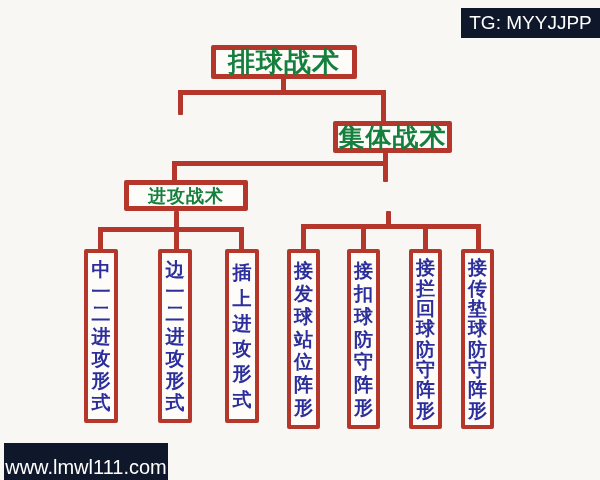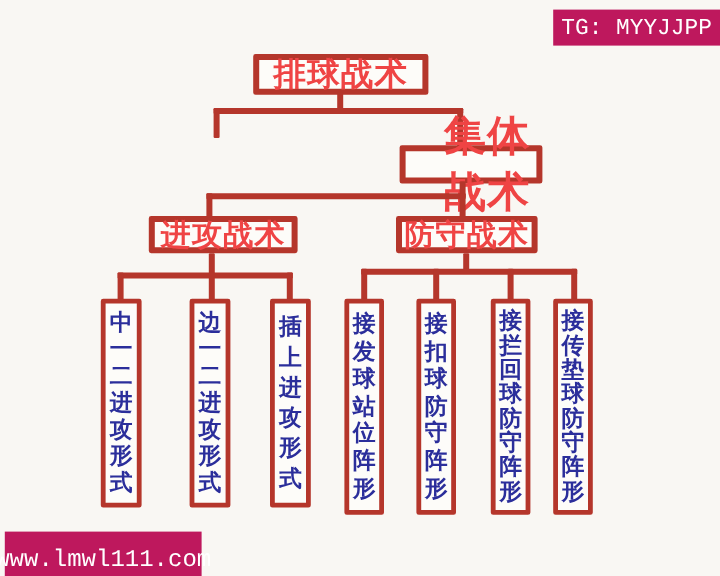--- a/index.html
+++ b/index.html
@@ -11,32 +11,32 @@
     background: #f9f7f3;
     overflow: hidden;
   }
   
   .node {
     position: absolute;
     box-sizing: border-box;
     border: 5px solid #b5362b;
     border-radius: 2px;
     background: #fdfcf9;
-    color: #ef4444;
+    color: #15803d;
     font-weight: 700;
     display: flex;
     align-items: center;
     justify-content: center;
     letter-spacing: 1px;
     font-family: "DejaVu Sans", "Liberation Sans", sans-serif;
   }
   .node.root    { left: 211px; top: 45px;  width: 146px; height: 34px; font-size: 27px; }
   .node.personal{ left: 125px; top: 113px; width: 121px; height: 35px; font-size: 26px; }
-  .node.collective{ left: 333px; top: 121px; width: 119px; height: 32px; font-size: 35px; padding-left: 32px; }
-  .node.attack  { left: 124px; top: 180px; width: 124px; height: 31px; font-size: 25px; }
+  .node.collective{ left: 333px; top: 121px; width: 119px; height: 32px; font-size: 26px; }
+  .node.attack  { left: 124px; top: 180px; width: 124px; height: 31px; font-size: 18px; }
   .node.defense { left: 330px; top: 180px; width: 118px; height: 31px; font-size: 25px; }
 
   
   .line {
     position: absolute;
     background: #b5362b;
     border-radius: 1px;
   }
 
   
@@ -63,26 +63,26 @@
   .col.a2 { left: 158px; top: 249px; width: 34px; height: 174px; }
   .col.a3 { left: 225px; top: 249px; width: 34px; height: 174px; }
   .col.d1 { left: 287px; top: 249px; width: 33px; height: 180px; }
   .col.d2 { left: 347px; top: 249px; width: 33px; height: 180px; }
   .col.d3 { left: 409px; top: 249px; width: 33px; height: 180px; }
   .col.d4 { left: 461px; top: 249px; width: 33px; height: 180px; }
 
   
   .wm {
     position: absolute;
-    background: #be185d;
+    background: #0f172a;
     color: #ffffff;
     display: flex;
     align-items: center;
     justify-content: center;
-    font-family: Liberation Mono, monospace;
+    font-family: Liberation Sans, sans-serif;
   }
   .wm.tr { left: 461px; top: 8px;   width: 139px; height: 30px; font-size: 19px; }
   .wm.bl { left: 4px;   top: 443px; width: 164px; height: 49px; font-size: 20px; }
 </style>
 </head>
 <body>
 
 <div id="stage">
 
   <div class="node root">排球战术</div>
@@ -93,21 +93,20 @@
   <div class="line" style="left:381px; top:90px;  width:5px;  height:33px;"></div>
 
   <div class="node collective">集体战术</div>
 
   <div class="line" style="left:383px; top:151px; width:5px;  height:14px;"></div>
   <div class="line" style="left:172px; top:161px; width:216px; height:5px;"></div>
   <div class="line" style="left:172px; top:161px; width:5px;  height:21px;"></div>
   <div class="line" style="left:383px; top:161px; width:5px;  height:21px;"></div>
 
   <div class="node attack">进攻战术</div>
-  <div class="node defense">防守战术</div>
 
   <div class="line" style="left:174px; top:211px; width:5px;  height:19px;"></div>
   <div class="line" style="left:98px;  top:227px; width:146px; height:5px;"></div>
   <div class="line" style="left:98px;  top:227px; width:5px; height:23px;"></div>
   <div class="line" style="left:174px; top:227px; width:5px; height:23px;"></div>
   <div class="line" style="left:239px; top:227px; width:5px; height:23px;"></div>
 
   <div class="line" style="left:386px; top:211px; width:5px;  height:16px;"></div>
   <div class="line" style="left:301px; top:224px; width:180px; height:5px;"></div>
   <div class="line" style="left:301px; top:224px; width:5px; height:26px;"></div>

